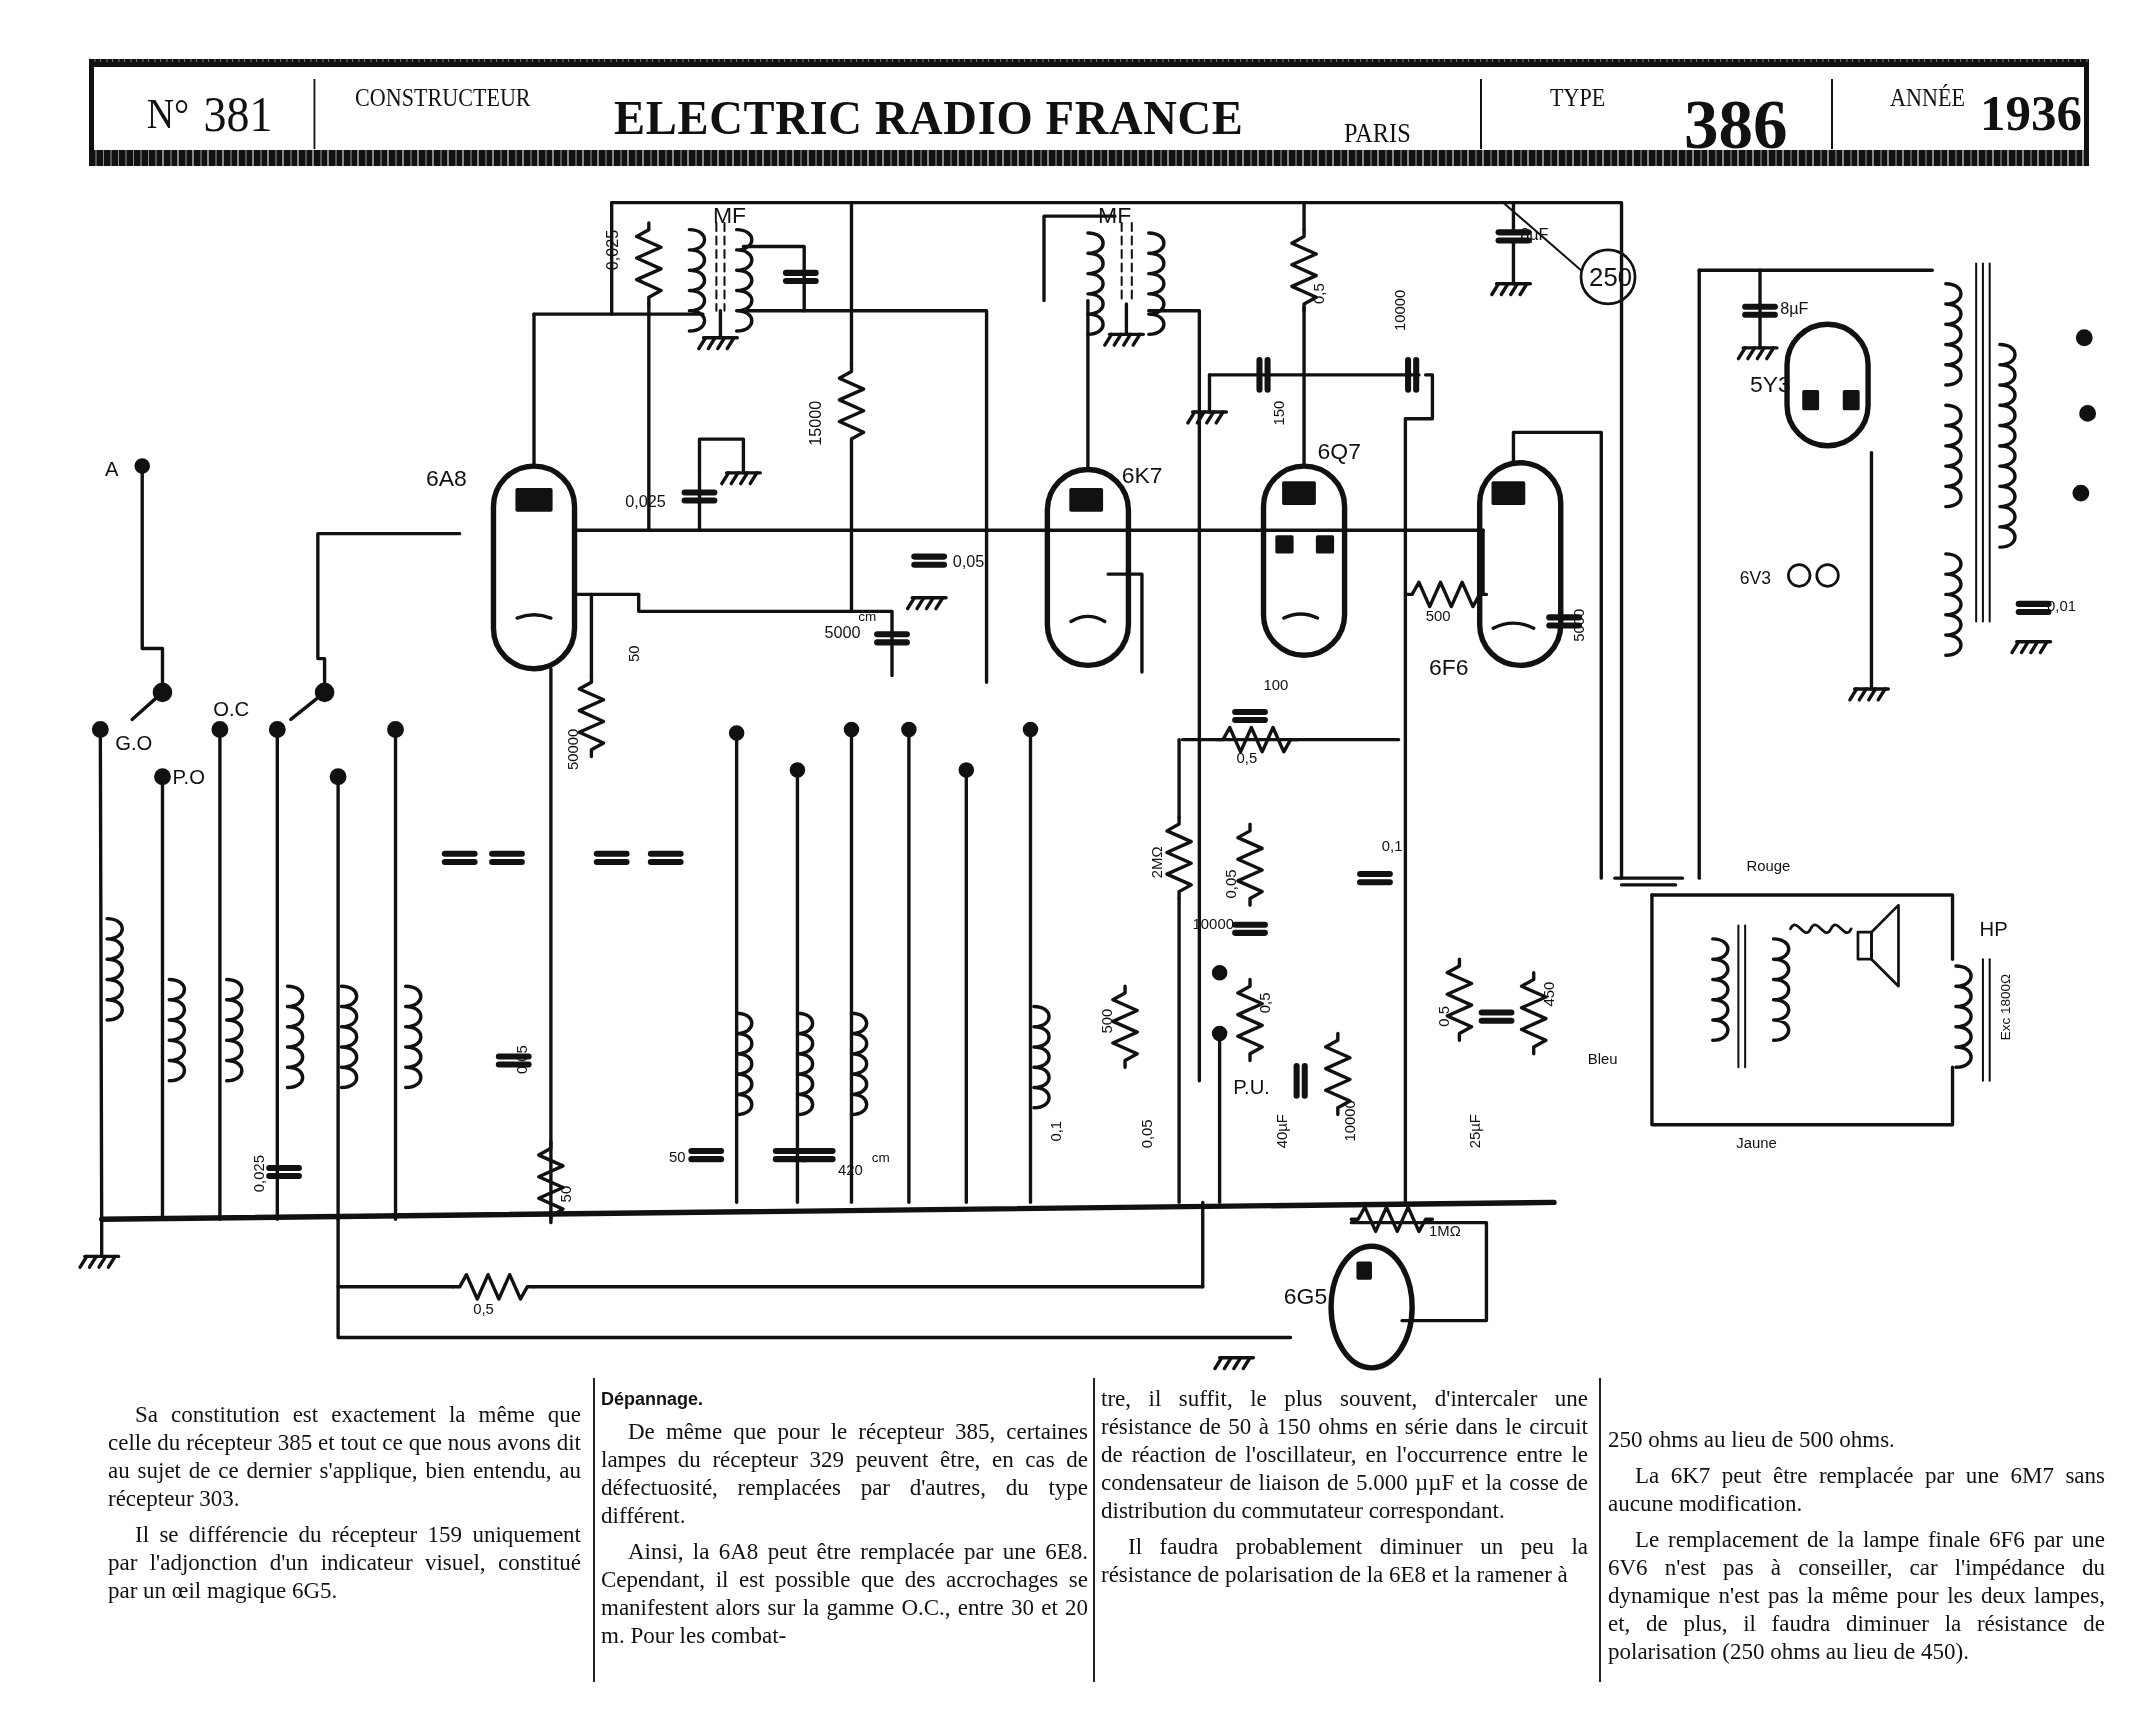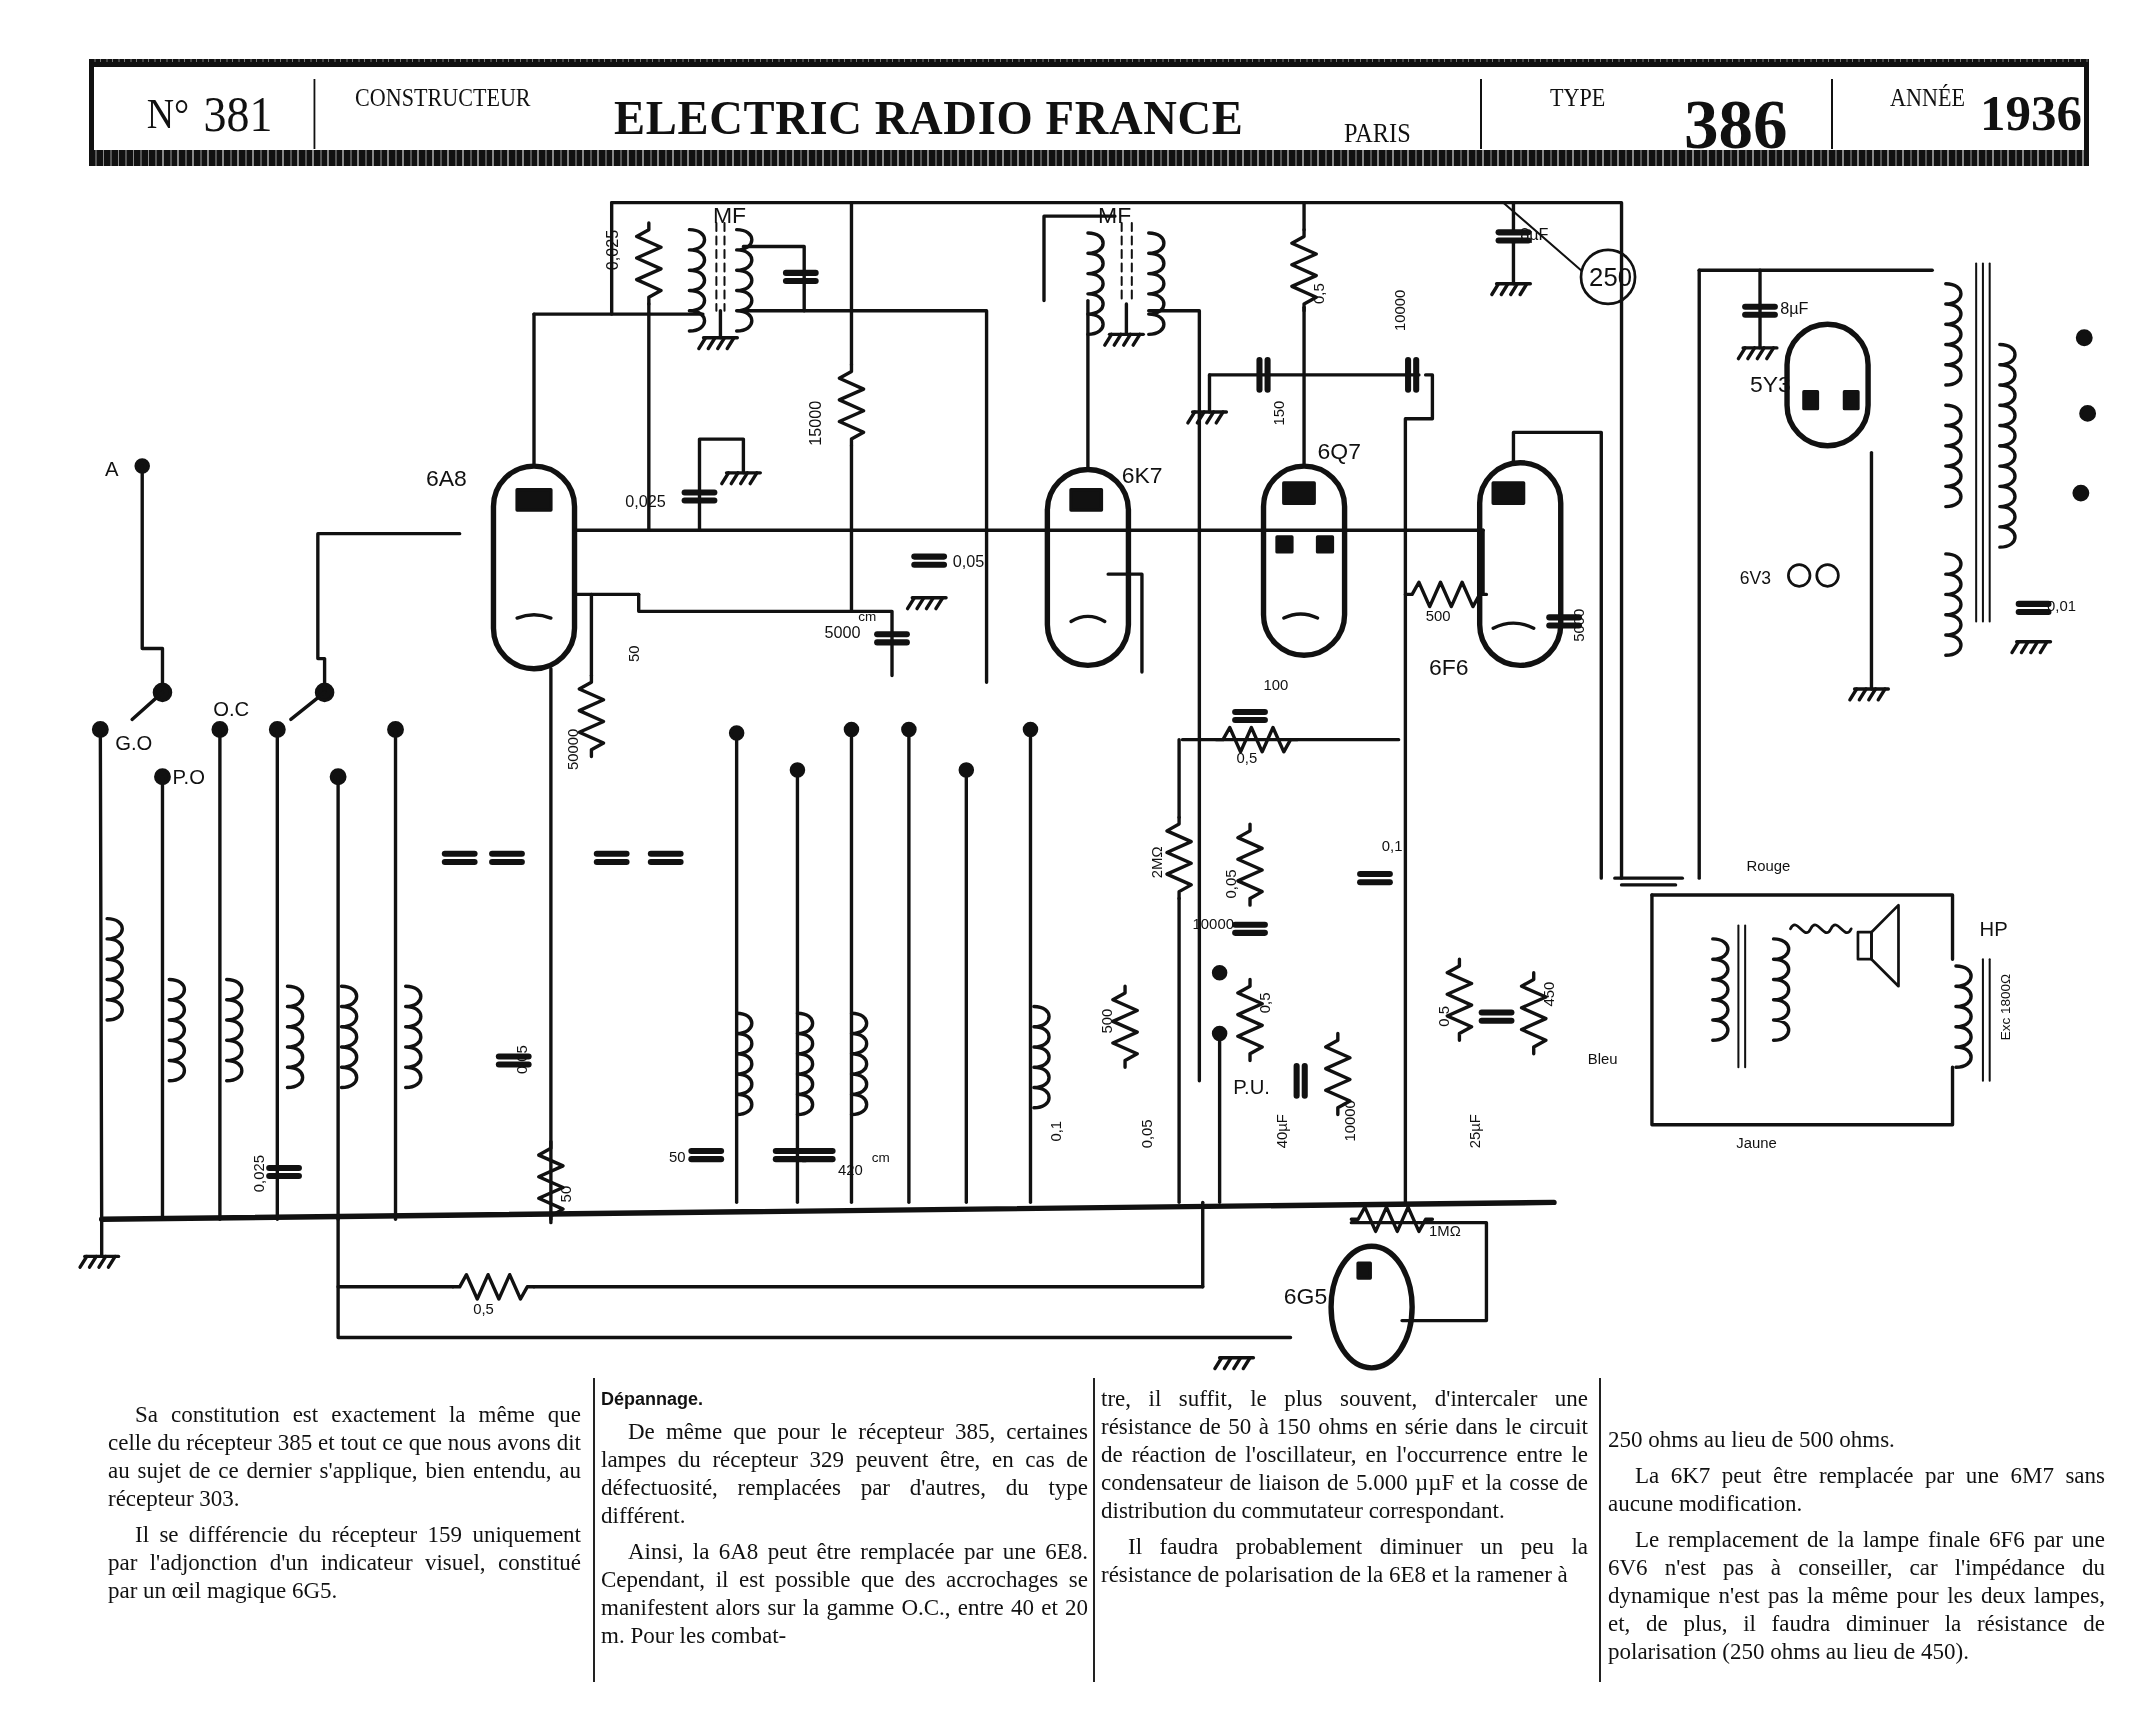--- a/index.html
+++ b/index.html
@@ -400,21 +400,21 @@
 <div class="vrule" style="left:1599px"></div>
 
 <div class="cols">
   <div class="col c1">
     <p>Sa constitution est exactement la même que celle du récepteur 385 et tout ce que nous avons dit au sujet de ce dernier s'applique, bien entendu, au récepteur 303.</p>
     <p>Il se différencie du récepteur 159 uniquement par l'adjonction d'un indicateur visuel, constitué par un œil magique 6G5.</p>
   </div>
   <div class="col c2">
     <h4>Dépannage.</h4>
     <p>De même que pour le récepteur 385, certaines lampes du récepteur 329 peuvent être, en cas de défectuosité, remplacées par d'autres, du type différent.</p>
-    <p>Ainsi, la 6A8 peut être remplacée par une 6E8. Cependant, il est possible que des accrochages se manifestent alors sur la gamme O.C., entre 40 et 20 m. Pour les combat-</p>
+    <p>Ainsi, la 6A8 peut être remplacée par une 6E8. Cependant, il est possible que des accrochages se manifestent alors sur la gamme O.C., entre 30 et 20 m. Pour les combat-</p>
   </div>
   <div class="col c3">
     <p class="noind">tre, il suffit, le plus souvent, d'intercaler une résistance de 50 à 150 ohms en série dans le circuit de réaction de l'oscillateur, en l'occurrence entre le condensateur de liaison de 5.000 µµF et la cosse de distribution du commutateur correspondant.</p>
     <p>Il faudra probablement diminuer un peu la résistance de polarisation de la 6E8 et la ramener à</p>
   </div>
   <div class="col c4">
     <p class="noind">250 ohms au lieu de 500 ohms.</p>
     <p>La 6K7 peut être remplacée par une 6M7 sans aucune modification.</p>
     <p>Le remplacement de la lampe finale 6F6 par une 6V6 n'est pas à conseiller, car l'impédance du dynamique n'est pas la même pour les deux lampes, et, de plus, il faudra diminuer la résistance de polarisation (250 ohms au lieu de 450).</p>
   </div>

